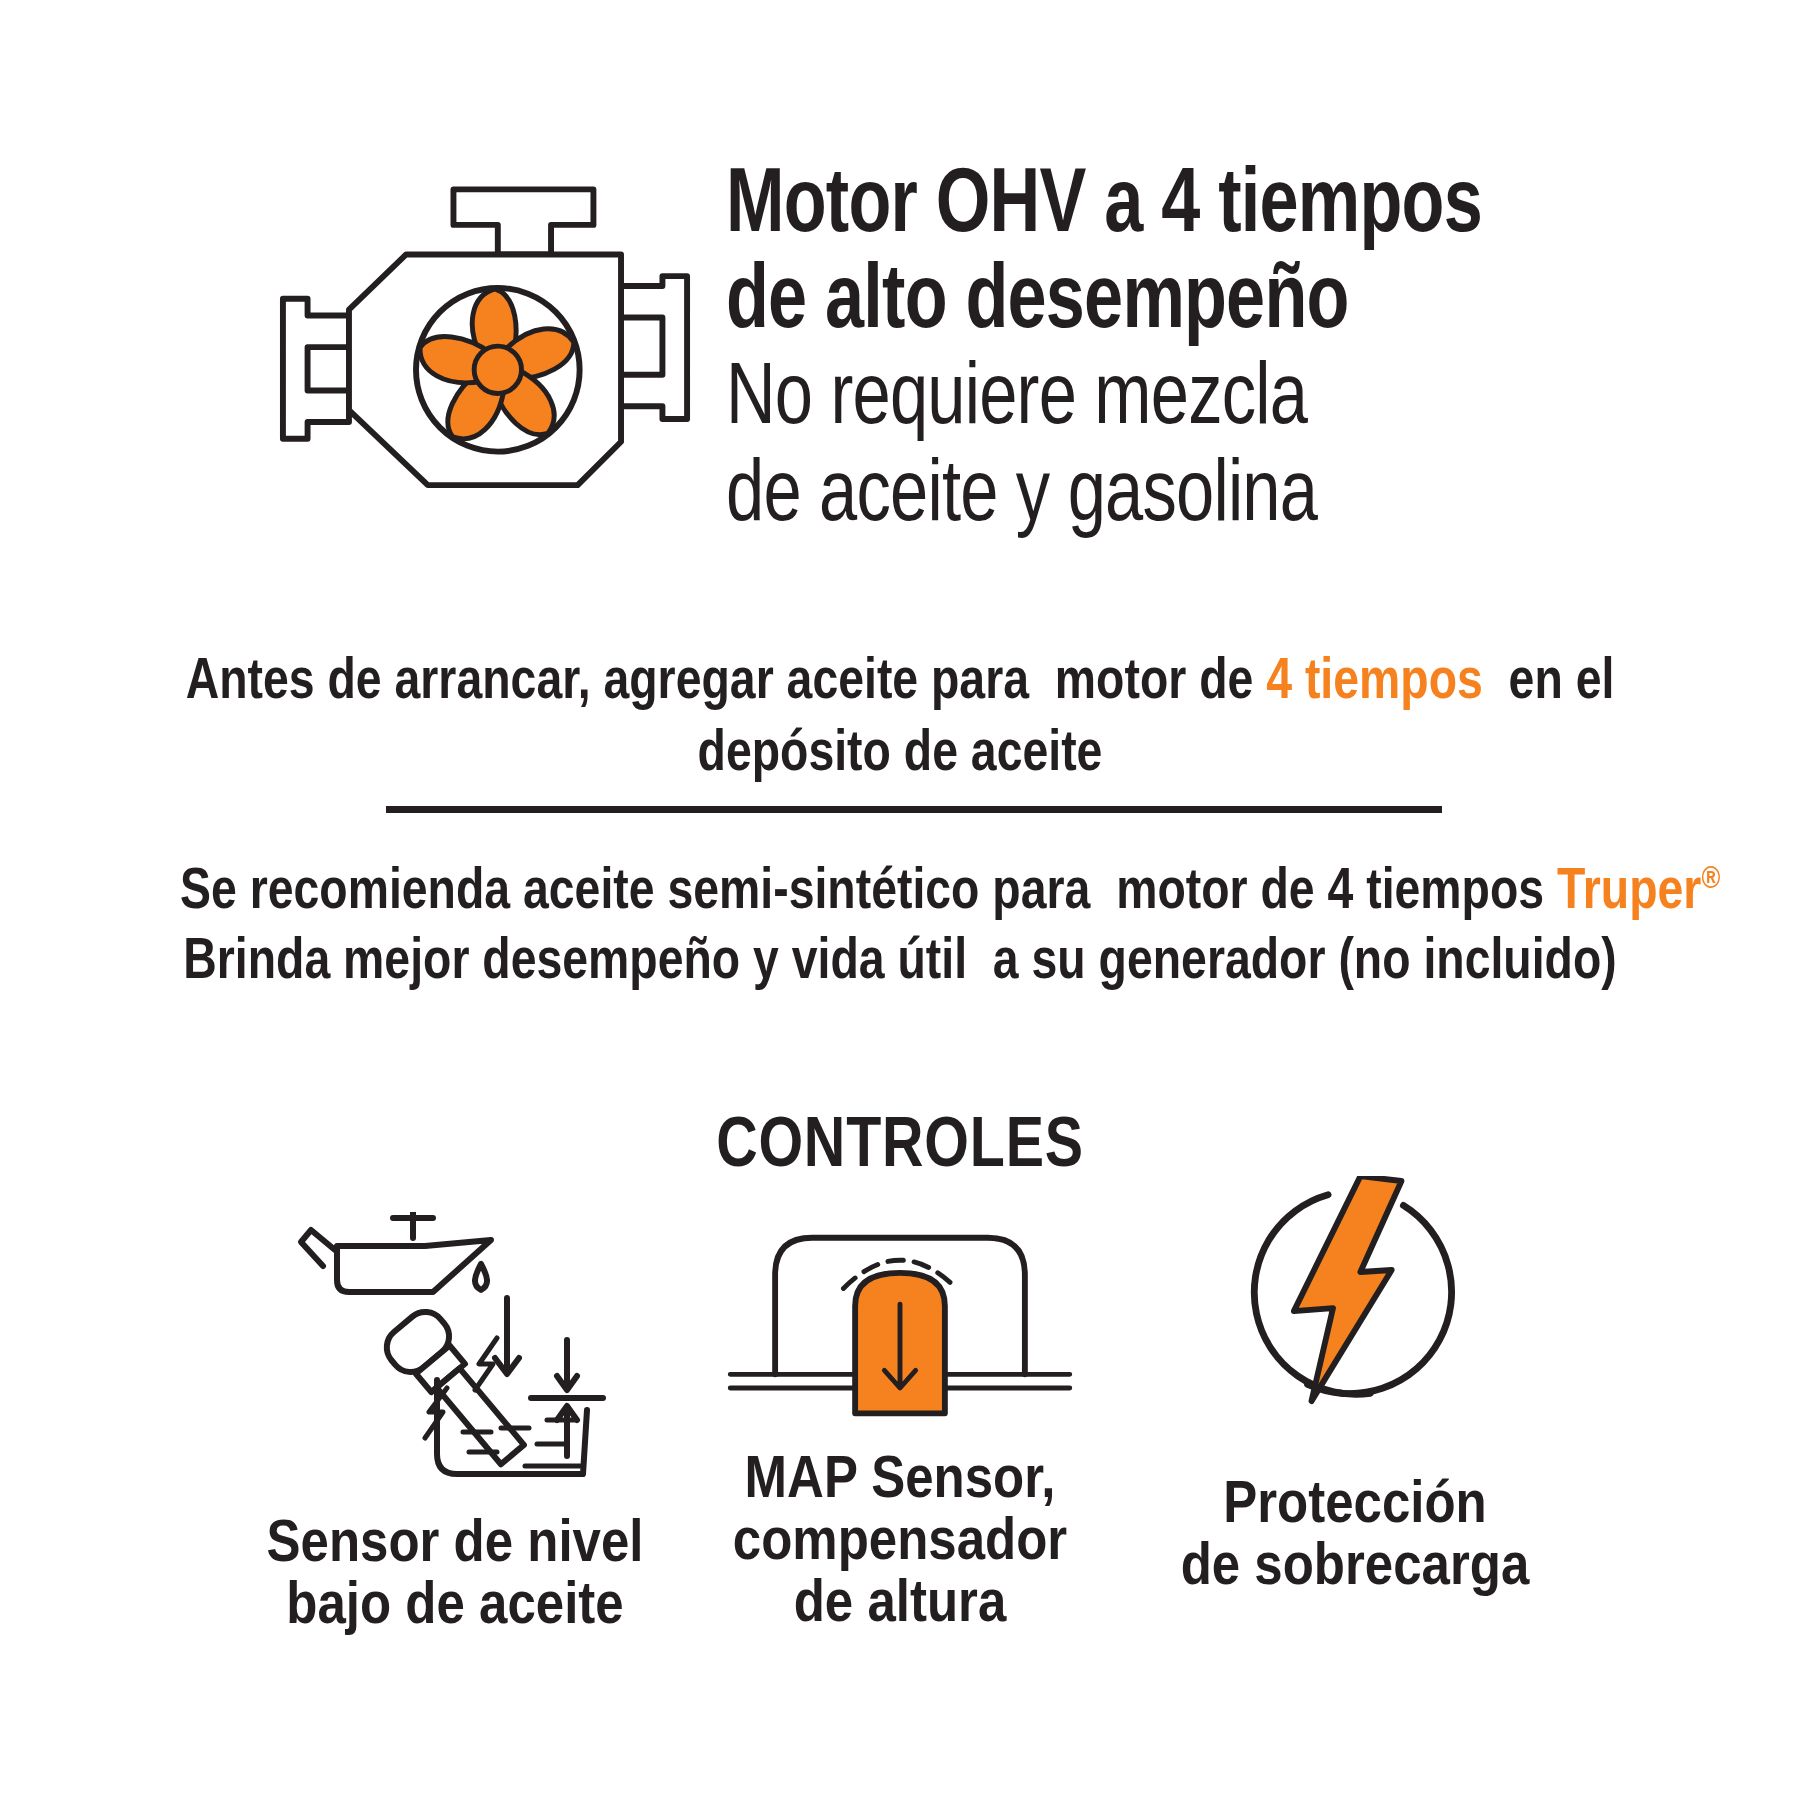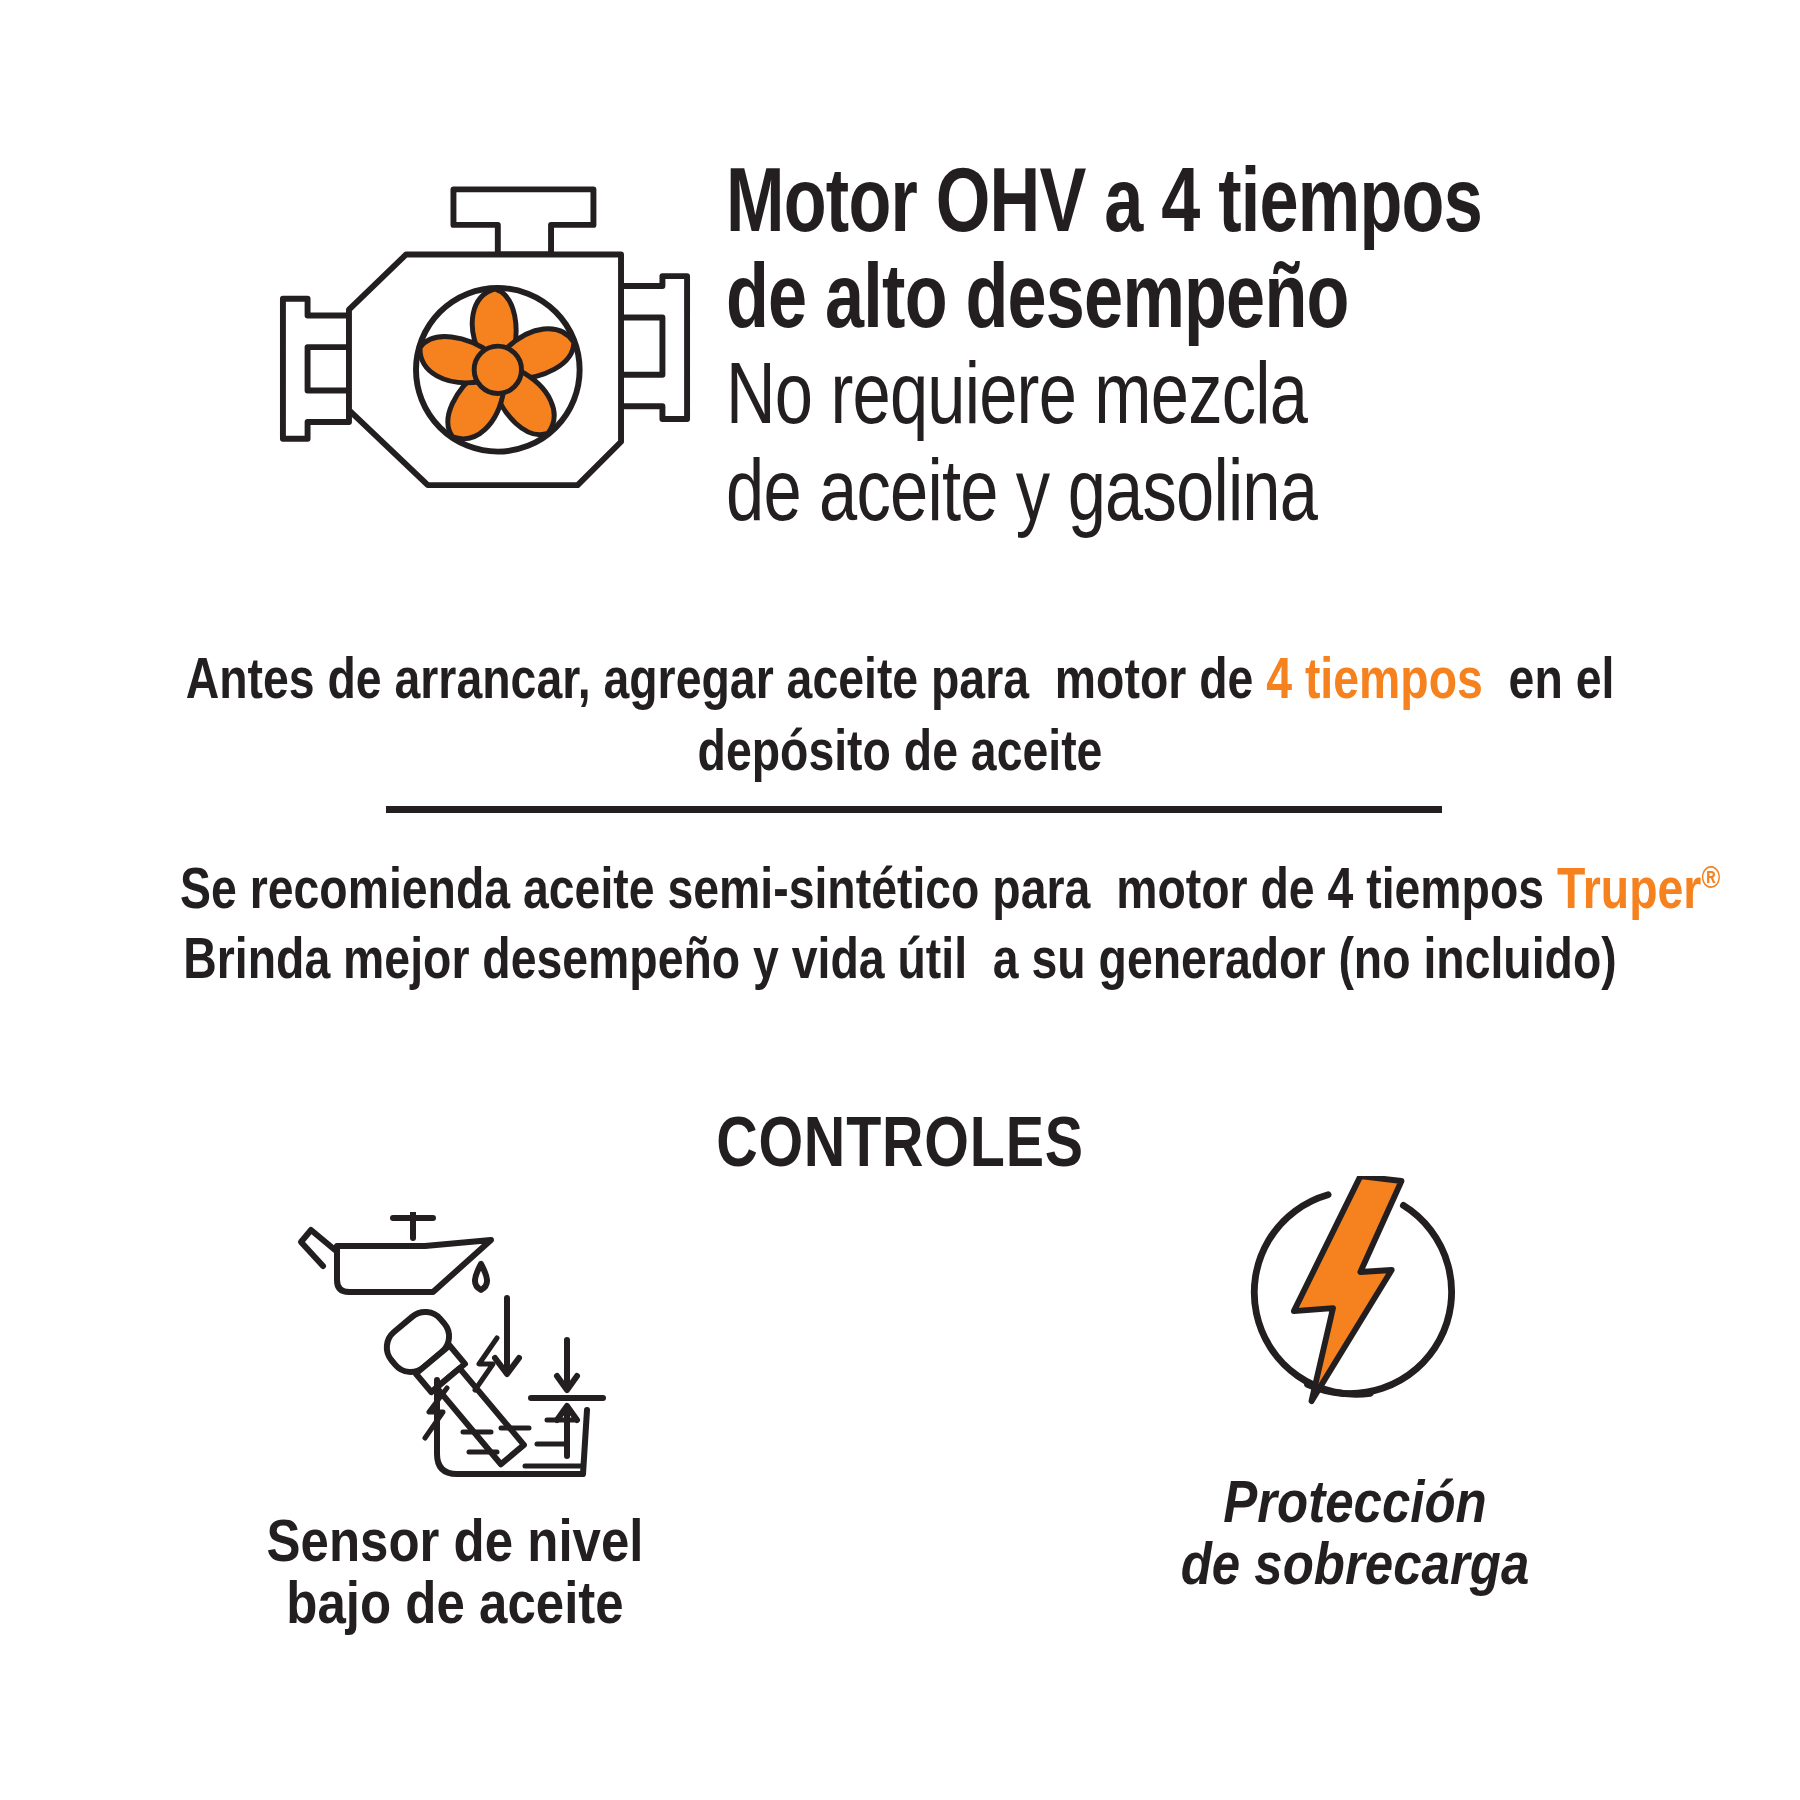--- a/index.html
+++ b/index.html
@@ -106,22 +106,43 @@
 
         <path d="M178,220 H206 M216,216 H244 M184,240 H212 M252,232 H282 M240,254 H296 M262,208 H290" stroke-width="5"></path>
       </g>
     </svg>
     <div class="col-label" style="margin-top:8px;">
       <div>Sensor de nivel</div>
       <div>bajo de aceite</div>
     </div>
   </div>
 
+  <div class="col" style="left:680px;top:1228px;width:440px;">
+    <svg width="352" height="200" viewBox="0 0 360 205">
+      <g fill="none" stroke="#231F20" stroke-linejoin="round" stroke-linecap="round">
 
-  <div class="col" style="left:1135px;top:1176px;width:440px;font-style:italic;">
+        <path d="M6,150 H354 M6,164 H354" stroke-width="5"></path>
+
+        <path d="M52,150 V48 Q52,10 90,10 H270 Q308,10 308,48 V150" stroke-width="6"></path>
+
+        <path d="M122,62 Q180,4 238,62" stroke-width="5" stroke-dasharray="16 11"></path>
+
+        <path d="M134,190 V80 Q134,46 180,46 Q226,46 226,80 V190 Z" fill="#F5821F" stroke-width="6"></path>
+
+        <path d="M180,78 V160 M164,146 L180,164 L196,146" stroke-width="5"></path>
+      </g>
+    </svg>
+    <div class="col-label" style="margin-top:18px;">
+      <div>MAP Sensor,</div>
+      <div>compensador</div>
+      <div>de altura</div>
+    </div>
+  </div>
+
+  <div class="col" style="left:1135px;top:1176px;width:440px;">
     <svg width="225" height="235" viewBox="0 0 230 240">
       <g fill="none" stroke="#231F20" stroke-width="7" stroke-linejoin="round" stroke-linecap="round">
         <path d="M164,30 A104,104 0 0 1 66,213"></path>
         <path d="M87,19 A104,104 0 0 0 130,222"></path>
       </g>
       <path d="M120,0 L162,5 L120,98 L152,96 L70,230 L92,135 L52,138 Z" fill="#F5821F" stroke="#231F20" stroke-width="6" stroke-linejoin="round"></path>
     </svg>
     <div class="col-label" style="margin-top:60px;">
       <div>Protección</div>
       <div>de sobrecarga</div>

